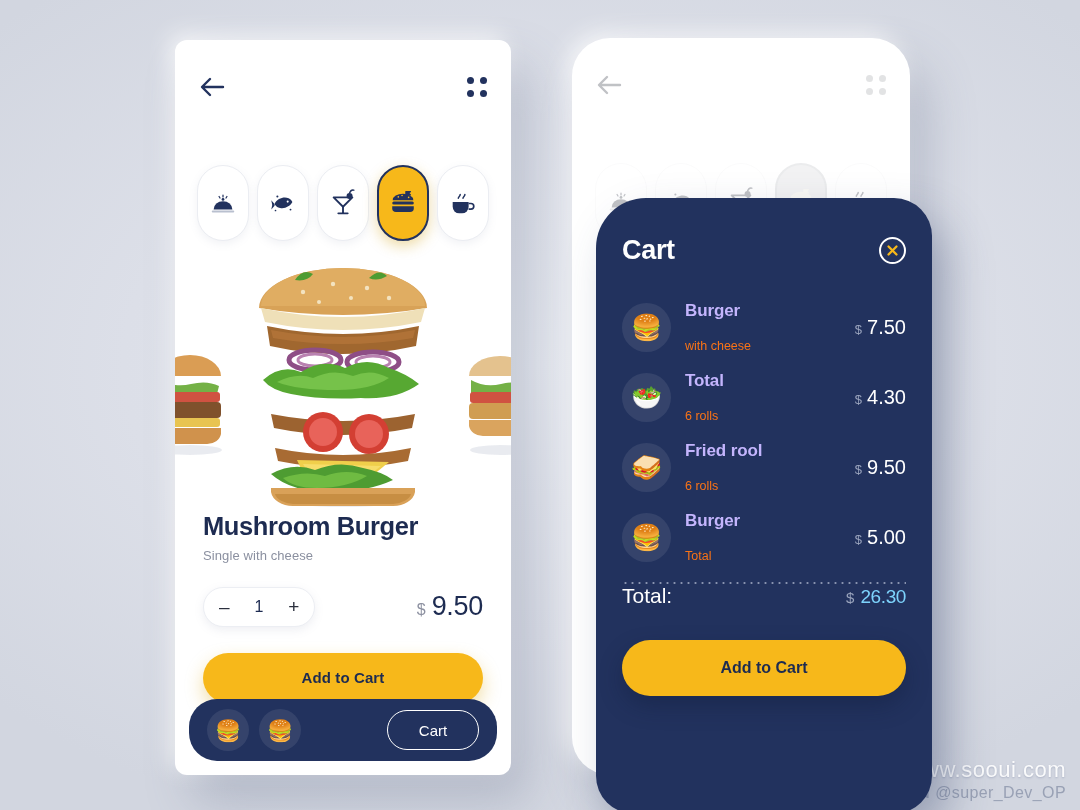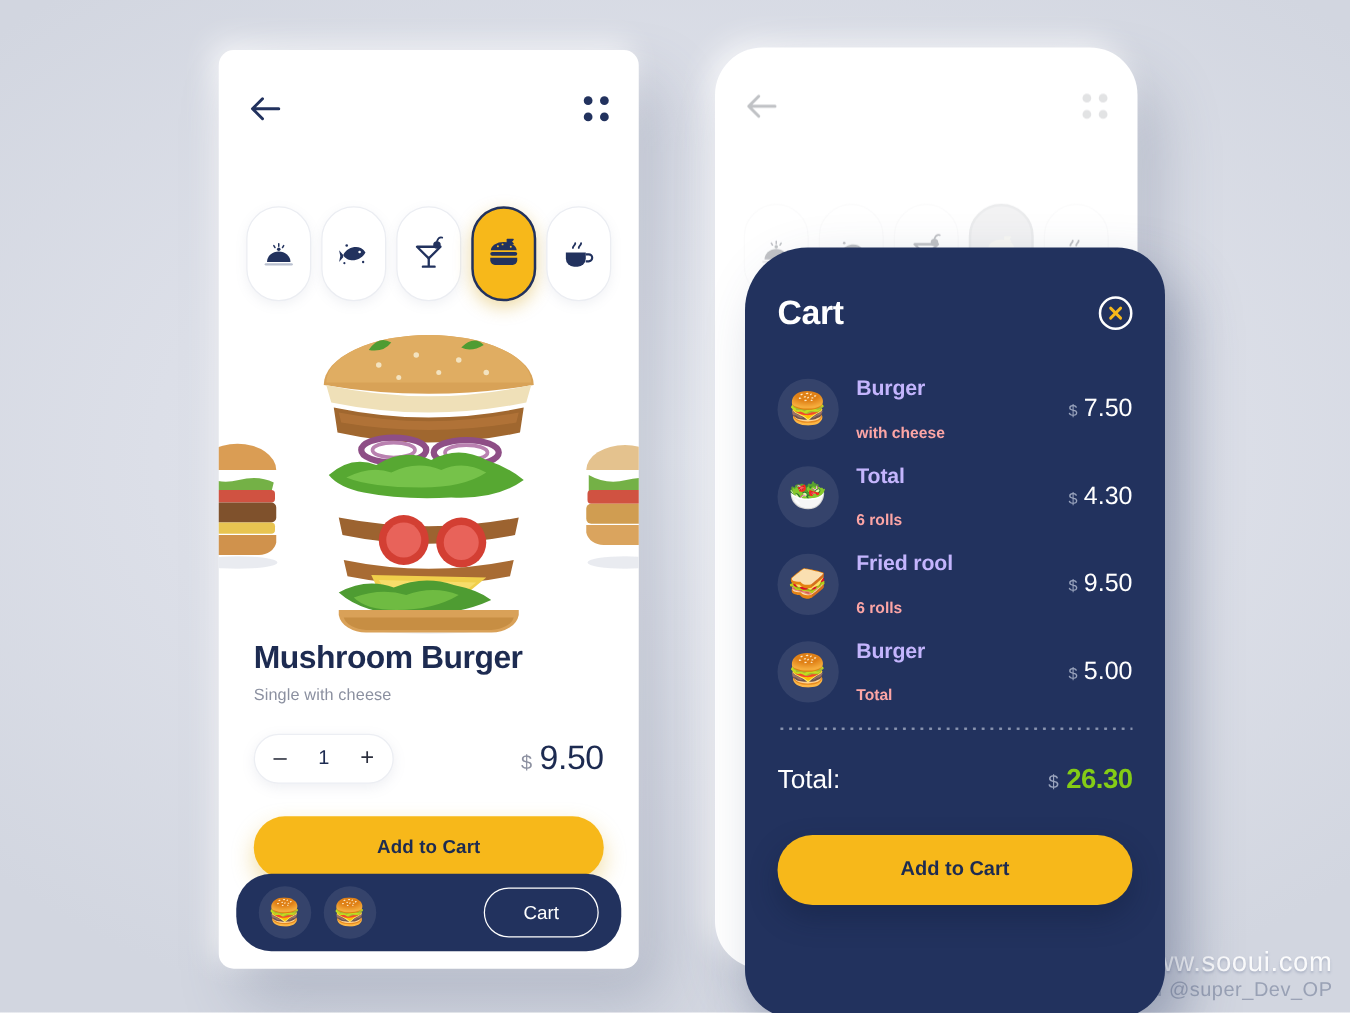--- a/index.html
+++ b/index.html
@@ -299,54 +299,52 @@
   .ci-text { margin-left: 14px; flex: 1 1 auto; }
   .ci-name {
     font-size: 17px;
     font-weight: bold;
     color: #c4b5fd;
     letter-spacing: -0.1px;
   }
   .ci-sub {
     margin-top: 18px;
     font-size: 12.5px;
-    color: #fca5a5;
-    font-weight: bold;
+    color: #f97316;
   }
   .ci-price {
     display: flex;
     align-items: baseline;
     gap: 5px;
     white-space: nowrap;
   }
   .ci-price .cur { font-size: 13px; color: #9aa4bd; }
   .ci-price .amt { font-size: 20px; color: #ffffff; }
 
   .divider {
     margin-top: 10px;
     height: 2px;
     background-image: radial-gradient(circle, #9aa4bd 1px, transparent 1.2px);
     background-size: 7px 2px;
     background-repeat: repeat-x;
     opacity: 0.85;
   }
 
   .total-row {
-    margin-top: 26px;
     display: flex;
     align-items: baseline;
     justify-content: space-between;
   }
   .total-label { font-size: 21px; color: #ffffff; }
   .total-val { display: flex; align-items: baseline; gap: 6px; }
   .total-val .cur { font-size: 15px; color: #9aa4bd; }
   .total-val .amt {
-    font-size: 22px;
-    font-weight: bold;
-    color: #84cc16;
+    font-size: 19px;
+    font-weight: normal;
+    color: #7dd3fc;
     letter-spacing: -0.4px;
   }
 
   .btn-cart-wide {
     margin-top: 32px;
     width: 100%;
     height: 56px;
     border: none;
     border-radius: 28px;
     background: #F7B81A;

